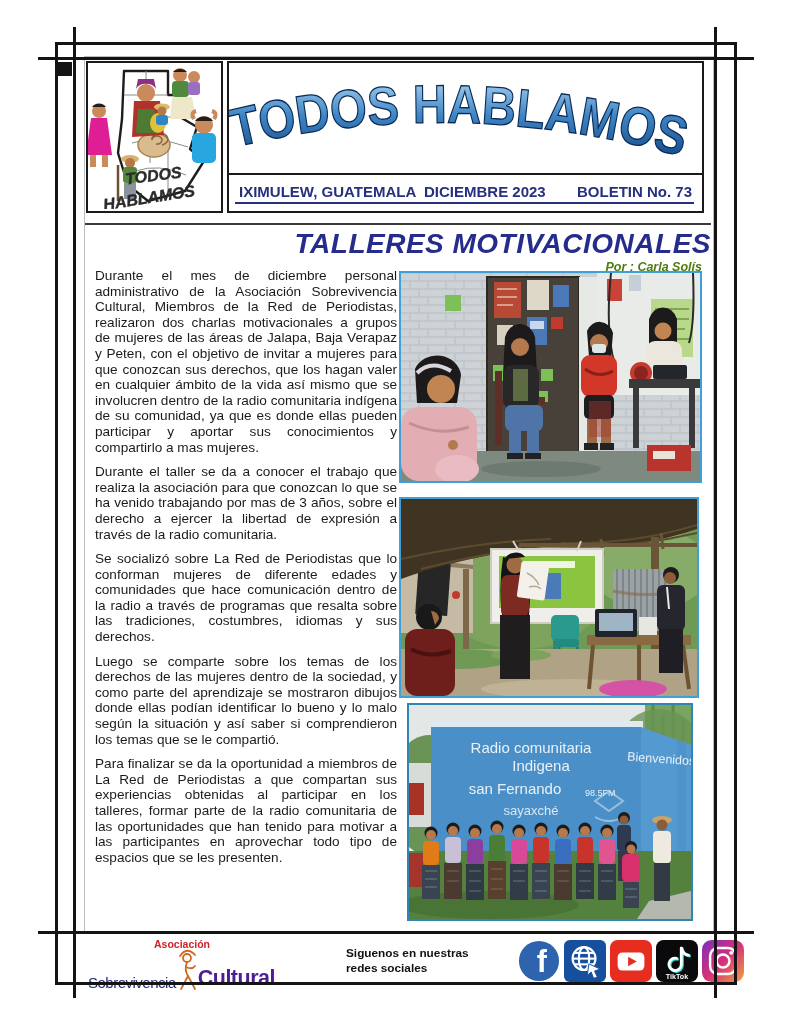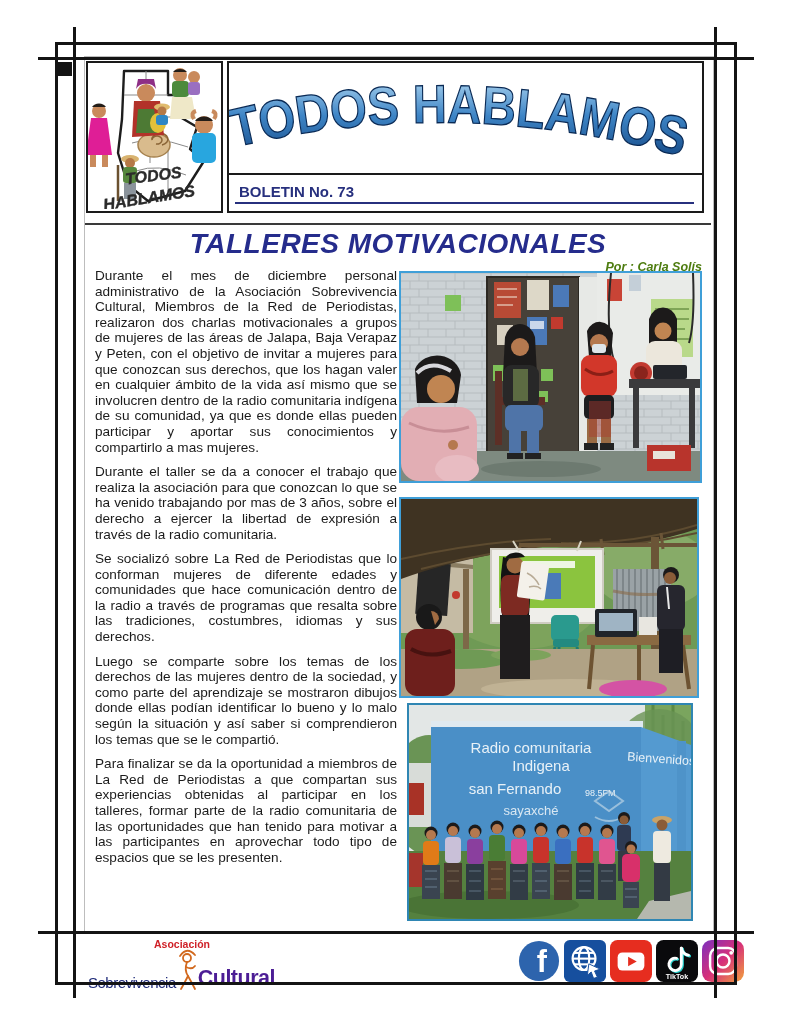--- a/index.html
+++ b/index.html
@@ -15,21 +15,21 @@
   .logo-box{position:absolute;left:86px;top:61px;width:133px;height:148px;
         border:2px solid #1a1a1a;background:#fff;z-index:3;}
   .right-box{position:absolute;left:227px;top:61px;width:473px;height:148px;
         border:2px solid #1a1a1a;z-index:3;background:#fff;}
   .title-area{height:110px;overflow:hidden;}
   .strip{border-top:2px solid #1a1a1a;height:34px;display:flex;align-items:center;padding:0 8px 0 6px;}
   .strip-row{width:100%;display:flex;justify-content:space-between;align-items:baseline;
         border-bottom:2px solid #27307e;padding:3px 2px 2px 4px;
         color:#27307e;font-weight:bold;font-size:15px;white-space:pre;}
   .divider{position:absolute;left:85px;top:223px;width:626px;height:2px;background:#3a3a3a;z-index:3;}
-  .headline{position:absolute;left:85px;top:228px;width:626px;text-align:center;z-index:3;
+  .headline{position:absolute;left:85px;top:228px;width:626px;text-align:right;z-index:3;
         color:#252c8c;font-weight:bold;font-style:italic;font-size:28px;letter-spacing:.5px;}
   .byline{position:absolute;left:85px;top:260px;width:617px;text-align:right;z-index:3;
         color:#4d7c0f;font-weight:bold;font-style:italic;font-size:12.5px;text-decoration:underline;}
   
   .body-col{position:absolute;left:91px;top:268px;width:306px;z-index:3;
         font-size:13.6px;line-height:15.6px;color:#1b1b1b;text-align:justify;}
   .body-col p{margin:0 0 9px 4px;}
   .photo-col{position:absolute;left:399px;top:271px;width:310px;z-index:3;}
   .photo{display:block;border:2px solid #3f9fd8;background:#dde;}
   .photo1{width:299px;height:208px;margin-bottom:14px;}
@@ -134,20 +134,21 @@
           </linearGradient>
         </defs>
         <path id="arcT" d="M6,84 Q232,30 462,96" fill="none"></path>
         <text font-family="Liberation Serif',serif" font-weight="bold" font-size="54" fill="url(#tg)" stroke="#0a2a55" stroke-width="1.3">
           <textPath href="#arcT" startOffset="0" textLength="452" lengthAdjust="spacingAndGlyphs">TODOS HABLAMOS</textPath>
         </text>
       </svg>
     </div>
     <div class="strip">
       <div class="strip-row">
+        <span>IXIMULEW, GUATEMALA  DICIEMBRE 2023</span>
         <span>BOLETIN No. 73</span>
       </div>
     </div>
   </div>
 
   <div class="divider"></div>
 
   <div class="headline">TALLERES MOTIVACIONALES</div>
   <div class="byline">Por : Carla Solís</div>
 
@@ -439,20 +440,21 @@
             <circle cx="13" cy="9" r="4"></circle>
             <path d="M13 13 q-3 8 1 14 q-4 8 -7 13"></path>
             <path d="M14 27 q4 7 7 13"></path>
             <path d="M12 18 q6 3 9 -1"></path>
           </g>
         </svg>
         <span class="brand-red">Cultural</span>
       </div>
     </div>
     <div class="social-text">
+      <div>Siguenos en nuestras redes sociales</div>
     </div>
     <div class="icons">
       <svg width="42" height="42" viewBox="0 0 44 44">
         <circle cx="22" cy="22" r="21" fill="#2d64ad"></circle>
         <text x="25" y="34" text-anchor="middle" font-family="Liberation Serif',serif" font-size="32" font-weight="bold" fill="#ffffff">f</text>
       </svg>
       <svg width="42" height="42" viewBox="0 0 44 44">
         <rect width="44" height="44" rx="6" fill="#164f9e"></rect>
         <g stroke="#ffffff" stroke-width="2.2" fill="none">
           <circle cx="21" cy="19.5" r="12"></circle>

